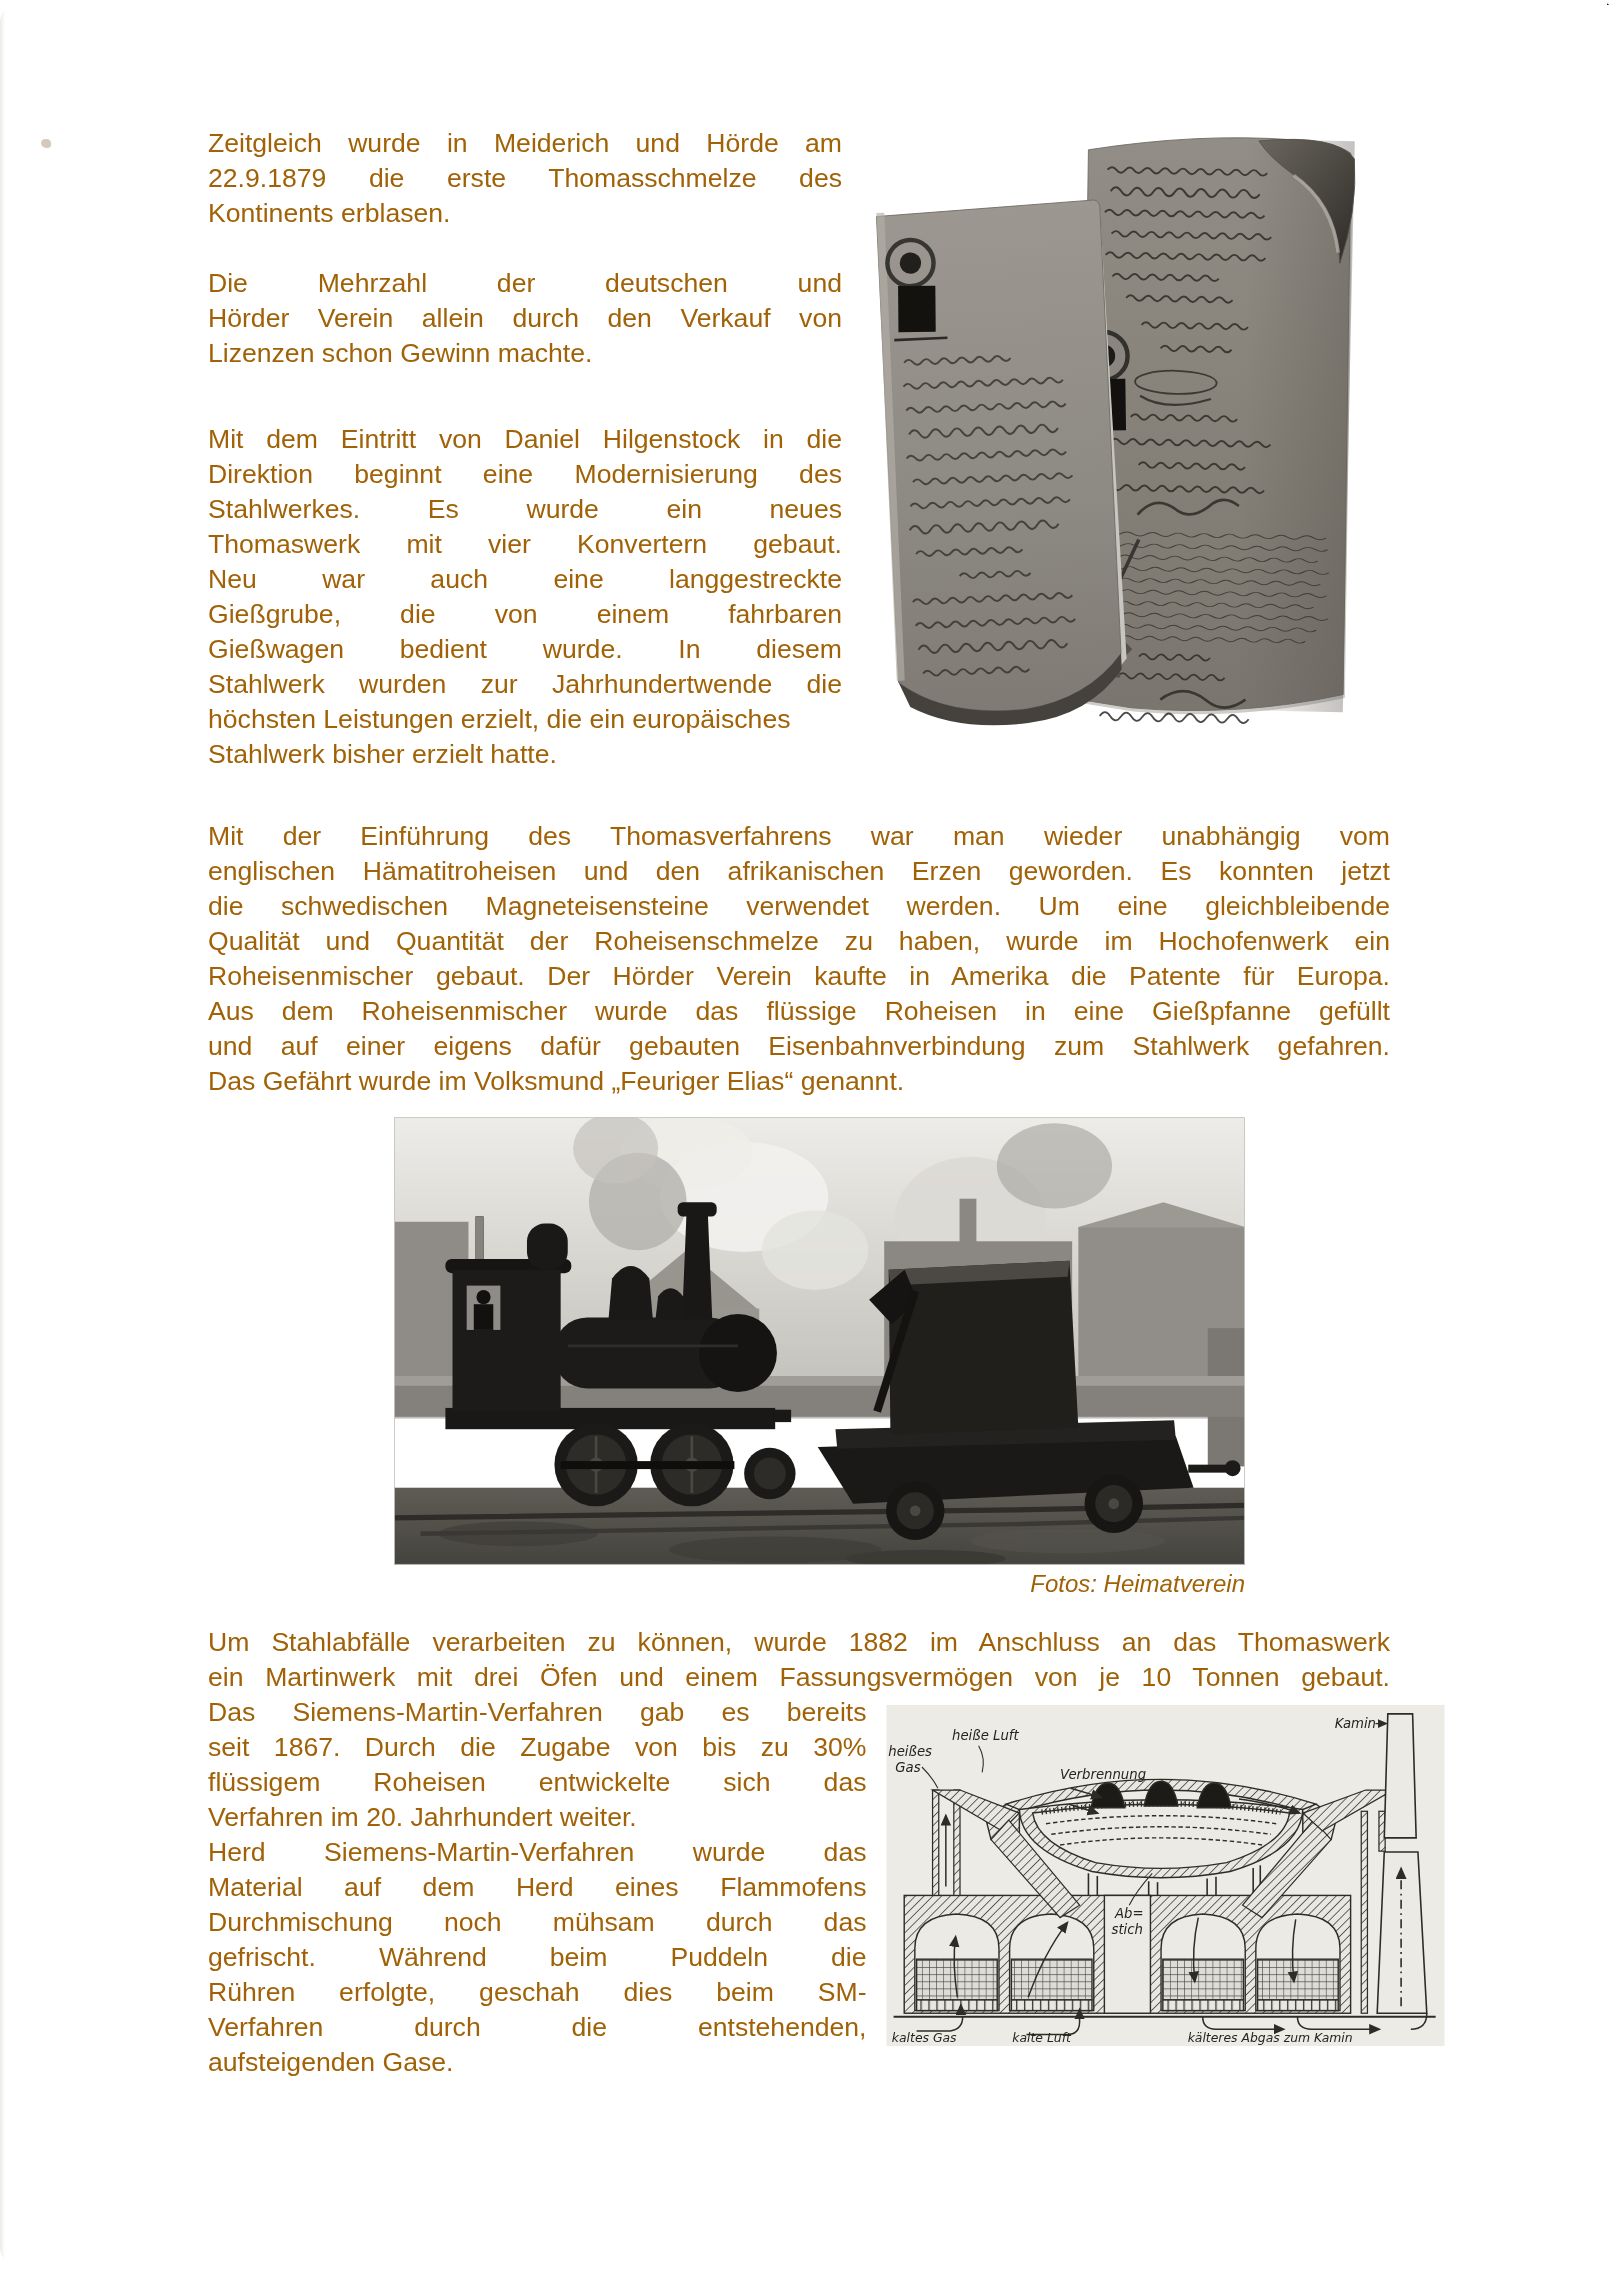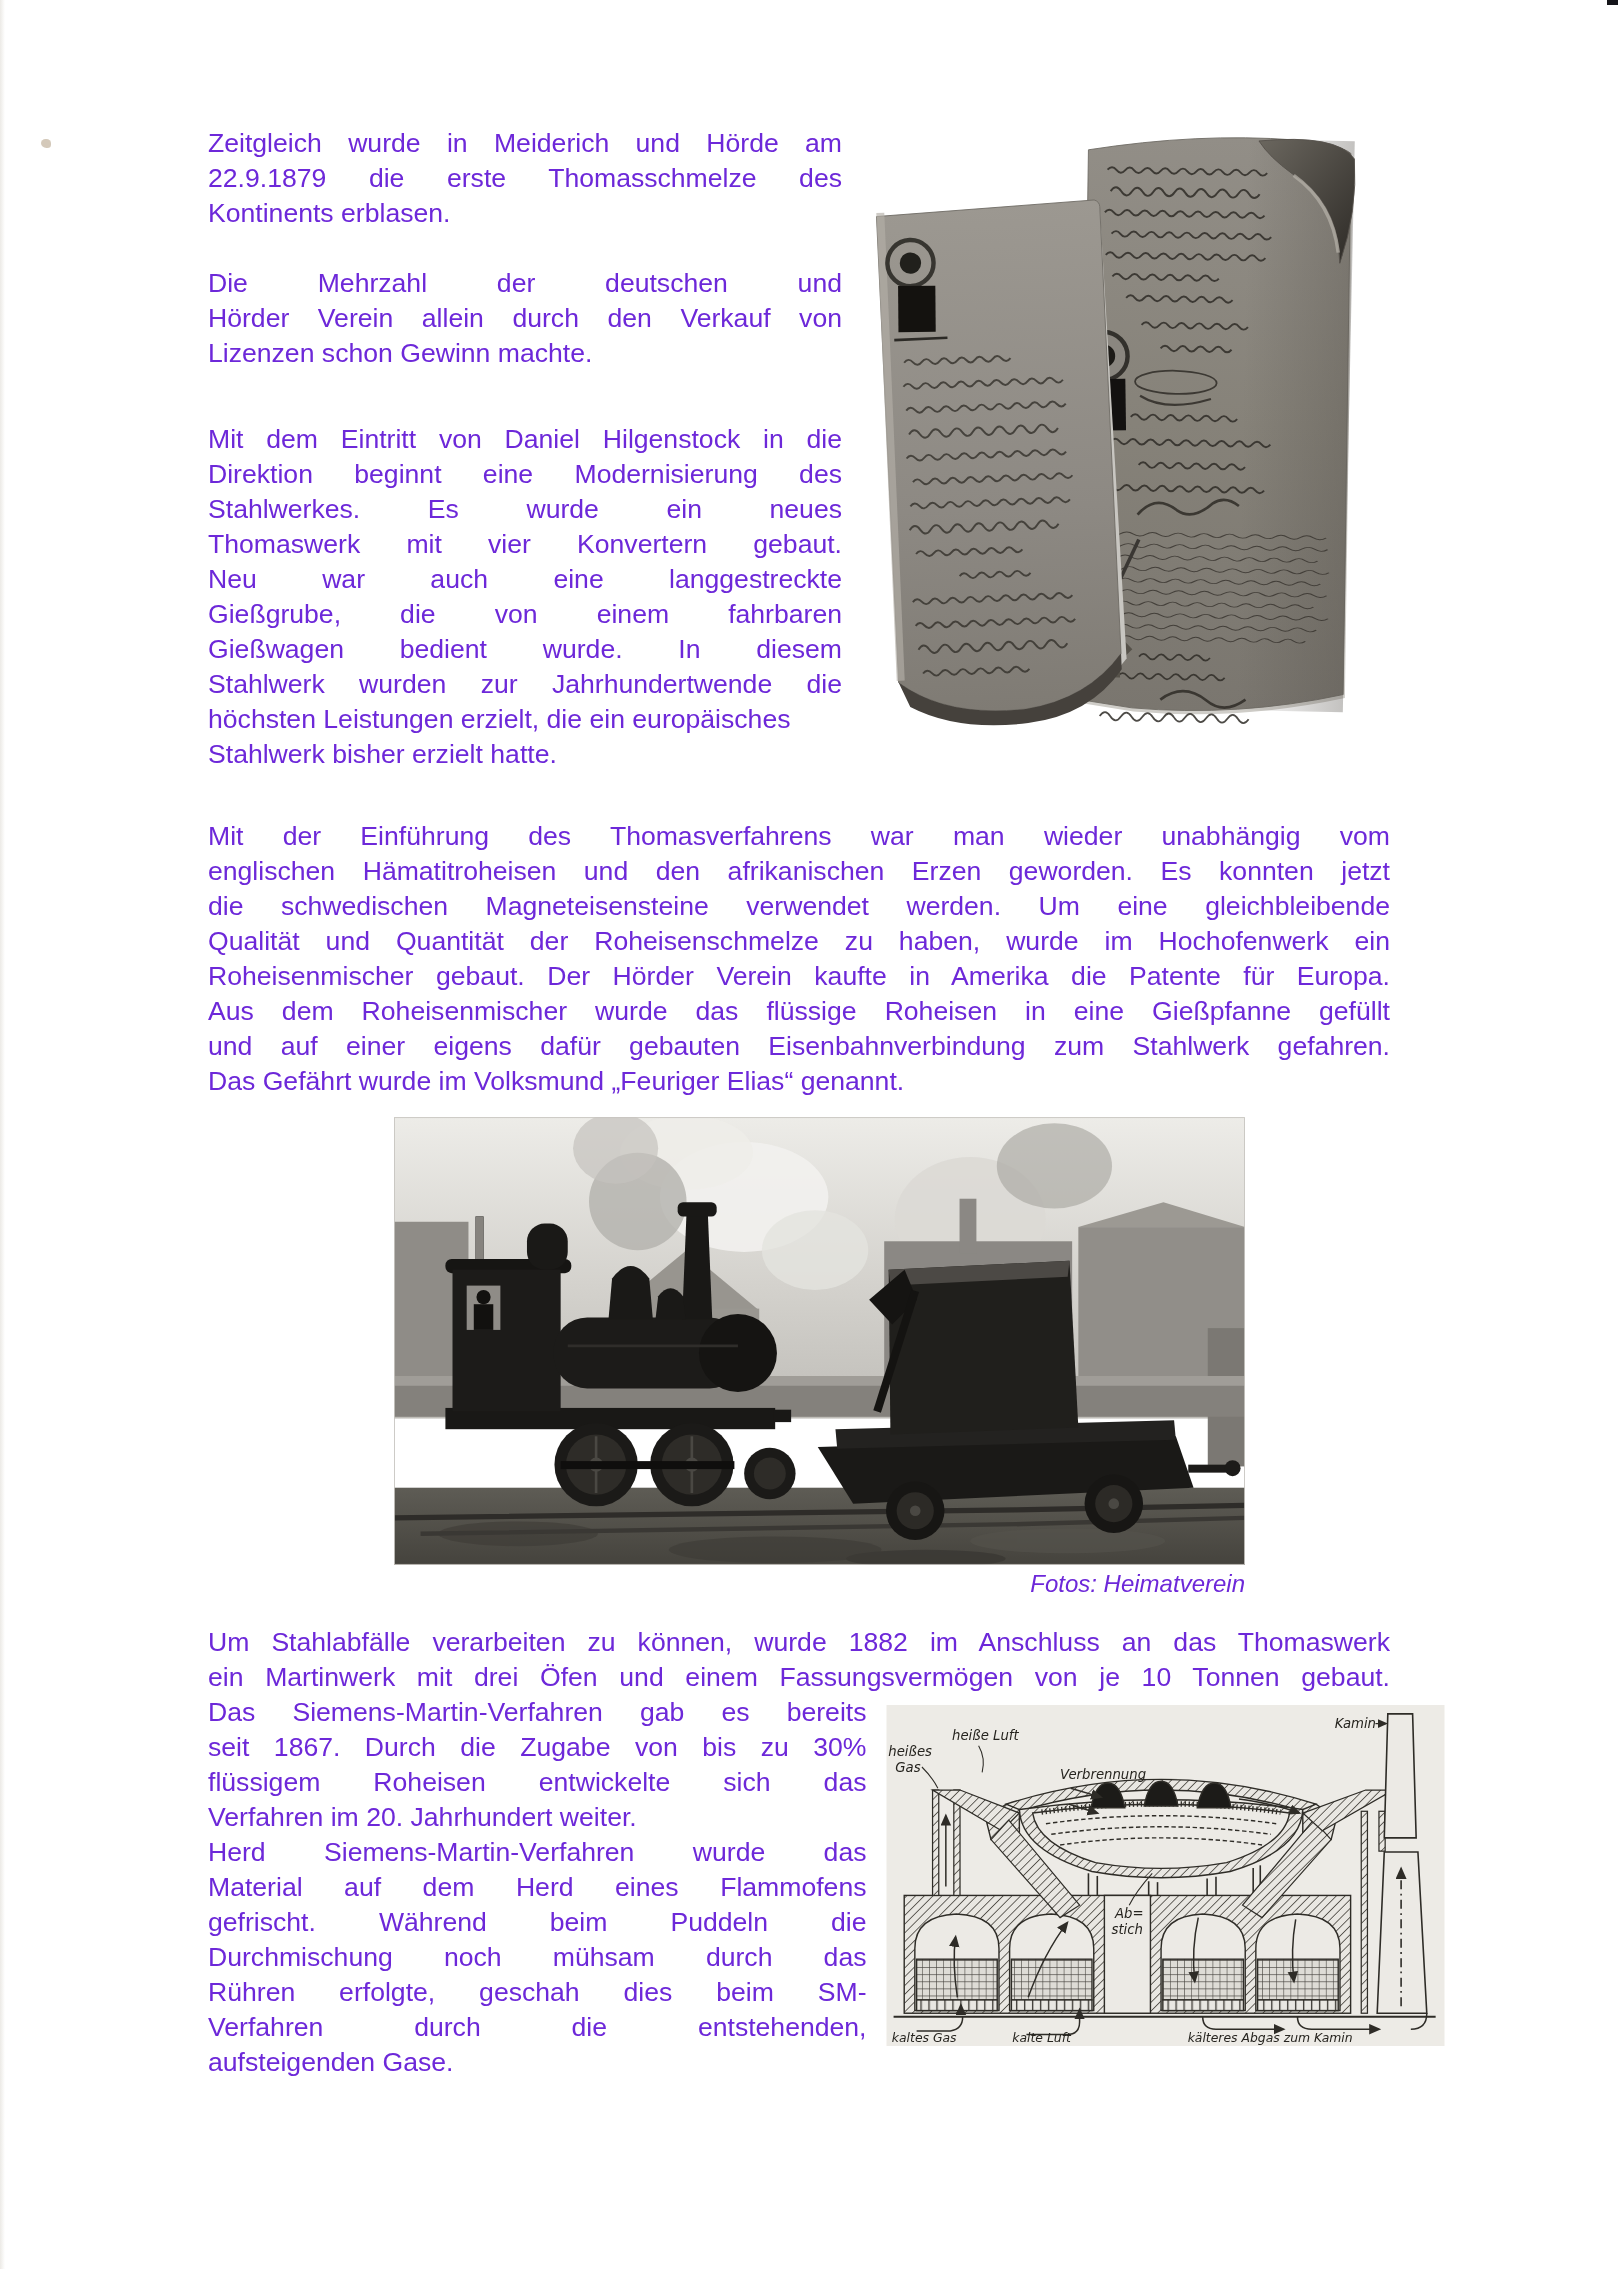--- a/index.html
+++ b/index.html
@@ -1,17 +1,17 @@
 <!DOCTYPE html>
 <html style="font-size:14px"><head>
 <meta charset="utf-8">
 <style>
   html,body{margin:0;padding:0;background:#ffffff;}
   .page{position:relative;width:1618px;height:2270px;background:#ffffff;overflow:hidden;
-        font-family:"Liberation Sans","DejaVu Sans",sans-serif;color:#6d28d9;}
+        font-family:"Liberation Sans","DejaVu Sans",sans-serif;color:#a16207;border-radius:23px;}
   .edge-strip{position:absolute;left:0;top:0;width:5.3px;height:2270px;
         background:linear-gradient(to right,#eceae6,#ffffff);}
   .corner-mark{position:absolute;left:1607px;top:0;width:11.5px;height:5.3px;background:#15151a;}
   .speck{position:absolute;left:41px;top:139px;width:9.8px;height:8.9px;border-radius:50% 50% 40% 60%;
         background:#cdbfae;opacity:.85;}
   .content{position:absolute;left:208px;top:126px;width:1182px;font-size:26.6px;line-height:35px;}
   .para{margin:0;}
   .tl{text-align:justify;text-align-last:justify;}
   .tl.last{text-align:left;text-align-last:auto;}
   .gap{margin-top:35px;}
@@ -432,22 +432,22 @@
 
     <div class="para">
         <div class="tl">Das Siemens-Martin-Verfahren gab es bereits</div>
         <div class="tl">seit 1867. Durch die Zugabe von bis zu 30%</div>
         <div class="tl">flüssigem Roheisen entwickelte sich das</div>
         <div class="tl last">Verfahren im 20. Jahrhundert weiter.</div>
       </div>
     <div class="para">
         <div class="tl">Herd Siemens-Martin-Verfahren wurde das</div>
         <div class="tl">Material auf dem Herd eines Flammofens</div>
+        <div class="tl">Durchmischung noch mühsam durch das</div>
         <div class="tl">gefrischt. Während beim Puddeln die</div>
-        <div class="tl">Durchmischung noch mühsam durch das</div>
         <div class="tl">Rühren erfolgte, geschah dies beim SM-</div>
         <div class="tl">Verfahren durch die entstehenden,</div>
         <div class="tl last">aufsteigenden Gase.</div>
       </div>
     <div style="clear:both"></div>
   </div>
 </div>
 
 
 </body></html>

